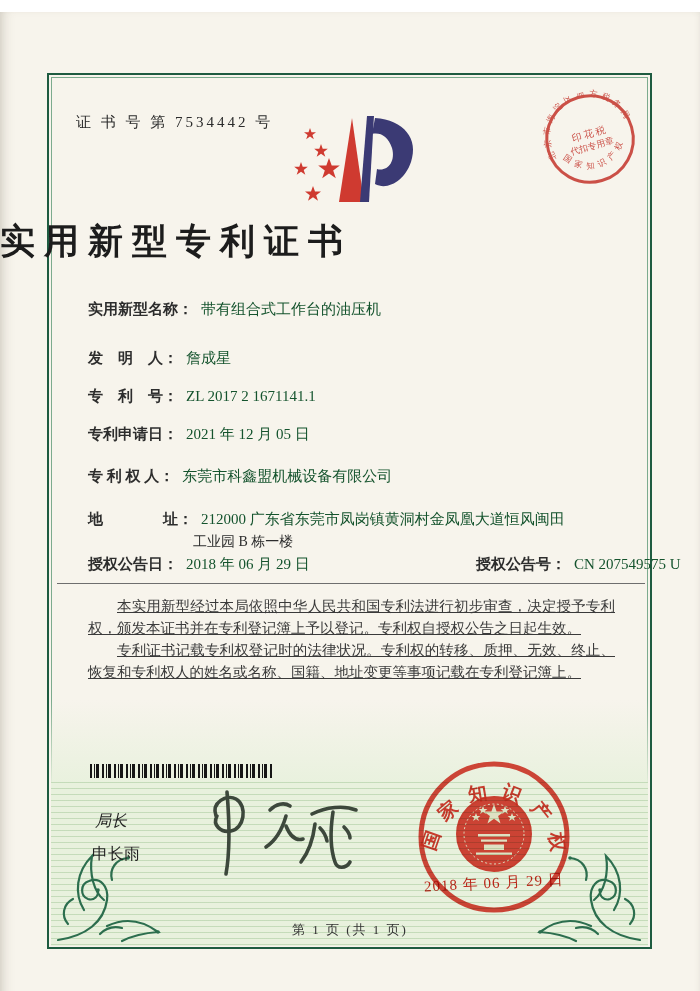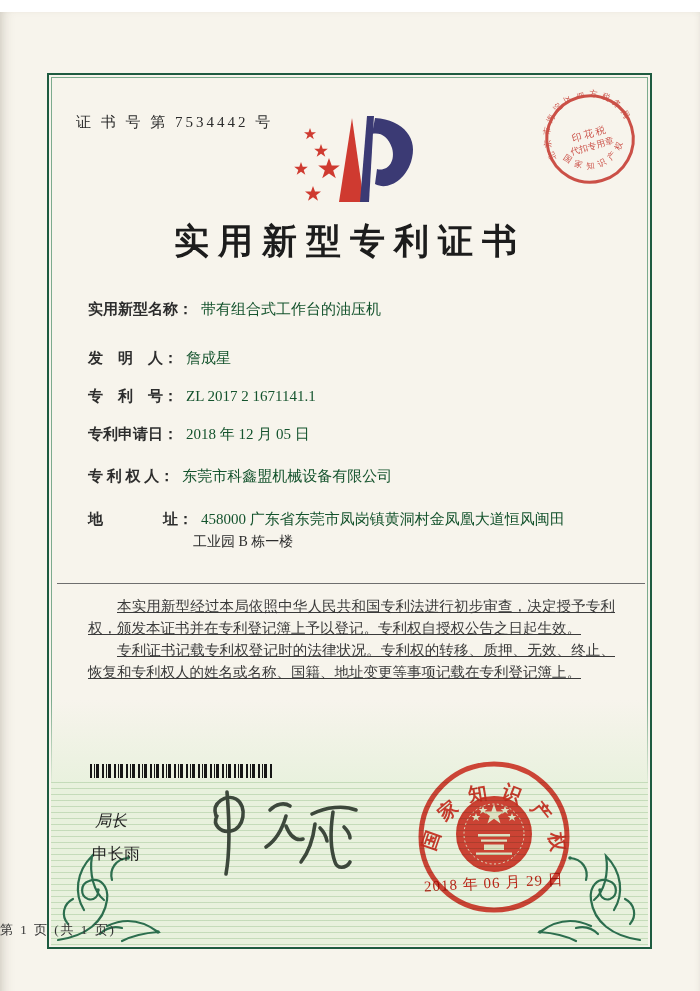--- a/index.html
+++ b/index.html
@@ -34,21 +34,21 @@
   .corner-flourish { position:absolute; width:118px; height:108px; }
   .corner-flourish.left  { left:52px;  top:826px; }
   .corner-flourish.right { left:528px; top:826px; transform:scaleX(-1); }
 
   .cert-no {
     position:absolute; left:76px; top:101px;
     font-size:15px; letter-spacing:3px; color:#2b2b2b;
   }
   .logo { position:absolute; left:288px; top:94px; width:132px; height:106px; }
   .doc-title {
-    position:absolute; left:0; right:0; top:206px; text-align:center;
+    position:absolute; left:0; right:0; top:206px; text-align:left;
     font-size:35px; letter-spacing:9px; color:#1c1c1c; font-weight:600;
   }
   .tax-stamp {
     position:absolute; left:543px; top:80px; width:94px; height:94px;
     transform:rotate(-16deg); opacity:.88;
   }
 
   .field-row { position:absolute; left:88px; white-space:nowrap; font-size:15px; color:#2d2d2d; }
   .field-label { display:inline-block; color:#2d2d2d;font-weight:bold; }
   .field-value { margin-left:8px; color:#14532d; }
@@ -74,21 +74,21 @@
   .director-name  { position:absolute; left:92px; top:832px; font-size:16px; color:#222; font-family:"Liberation Sans","DejaVu Sans",sans-serif; }
   .signature-svg  { position:absolute; left:196px; top:772px; width:175px; height:98px; }
 
   .seal { position:absolute; left:415px; top:746px; width:158px; height:158px; mix-blend-mode:multiply; }
   .seal-date {
     position:absolute; left:424px; top:861px; width:170px;
     font-size:15px; letter-spacing:1px; color:#cf2a1d; transform:rotate(-3deg);
     white-space:nowrap; mix-blend-mode:multiply;
   }
   .page-footer {
-    position:absolute; left:0; right:0; top:909px; 
+    position:absolute; left:0; right:0; top:909px; text-align:center;
     font-size:13px; letter-spacing:2px; color:#333;
   }
 </style>
 </head>
 <body>
 
 <div class="page">
 
   <div class="frame-outer">
     <div class="frame-inner"></div>
@@ -166,29 +166,35 @@
   <div class="field-row" style="top:288px">
     <span class="field-label">实用新型名称：</span><span class="field-value">带有组合式工作台的油压机</span>
   </div>
   <div class="field-row" style="top:337px">
     <span class="field-label">发　明　人：</span><span class="field-value">詹成星</span>
   </div>
   <div class="field-row" style="top:375px">
     <span class="field-label">专　利　号：</span><span class="field-value">ZL 2017 2 1671141.1</span>
   </div>
   <div class="field-row" style="top:413px">
-    <span class="field-label">专利申请日：</span><span class="field-value">2018 年 12 月 05 日</span>
+    <span class="field-label">专利申请日：</span><span class="field-value">2021 年 12 月 05 日</span>
   </div>
   <div class="field-row" style="top:455px">
     <span class="field-label">专 利 权 人：</span><span class="field-value">东莞市科鑫盟机械设备有限公司</span>
   </div>
   <div class="field-row" style="top:498px">
-    <span class="field-label">地　　　　址：</span><span class="field-value">458000 广东省东莞市凤岗镇黄洞村金凤凰大道恒风闽田</span>
+    <span class="field-label">地　　　　址：</span><span class="field-value">212000 广东省东莞市凤岗镇黄洞村金凤凰大道恒风闽田</span>
   </div>
   <div class="addr-line2">工业园 B 栋一楼</div>
+  <div class="field-row" style="top:543px">
+    <span class="field-label">授权公告日：</span><span class="field-value">2018 年 06 月 29 日</span>
+    <span class="grant-no-cell">
+      <span class="field-label">授权公告号：</span><span class="field-value">CN 207549575 U</span>
+    </span>
+  </div>
 
   <div class="separator"></div>
 
   <div class="body-text">
     <p>本实用新型经过本局依照中华人民共和国专利法进行初步审查，决定授予专利权，颁发本证书并在专利登记簿上予以登记。专利权自授权公告之日起生效。</p>
     <p>专利证书记载专利权登记时的法律状况。专利权的转移、质押、无效、终止、恢复和专利权人的姓名或名称、国籍、地址变更等事项记载在专利登记簿上。</p>
   </div>
 
   <div class="barcode"></div>
 

